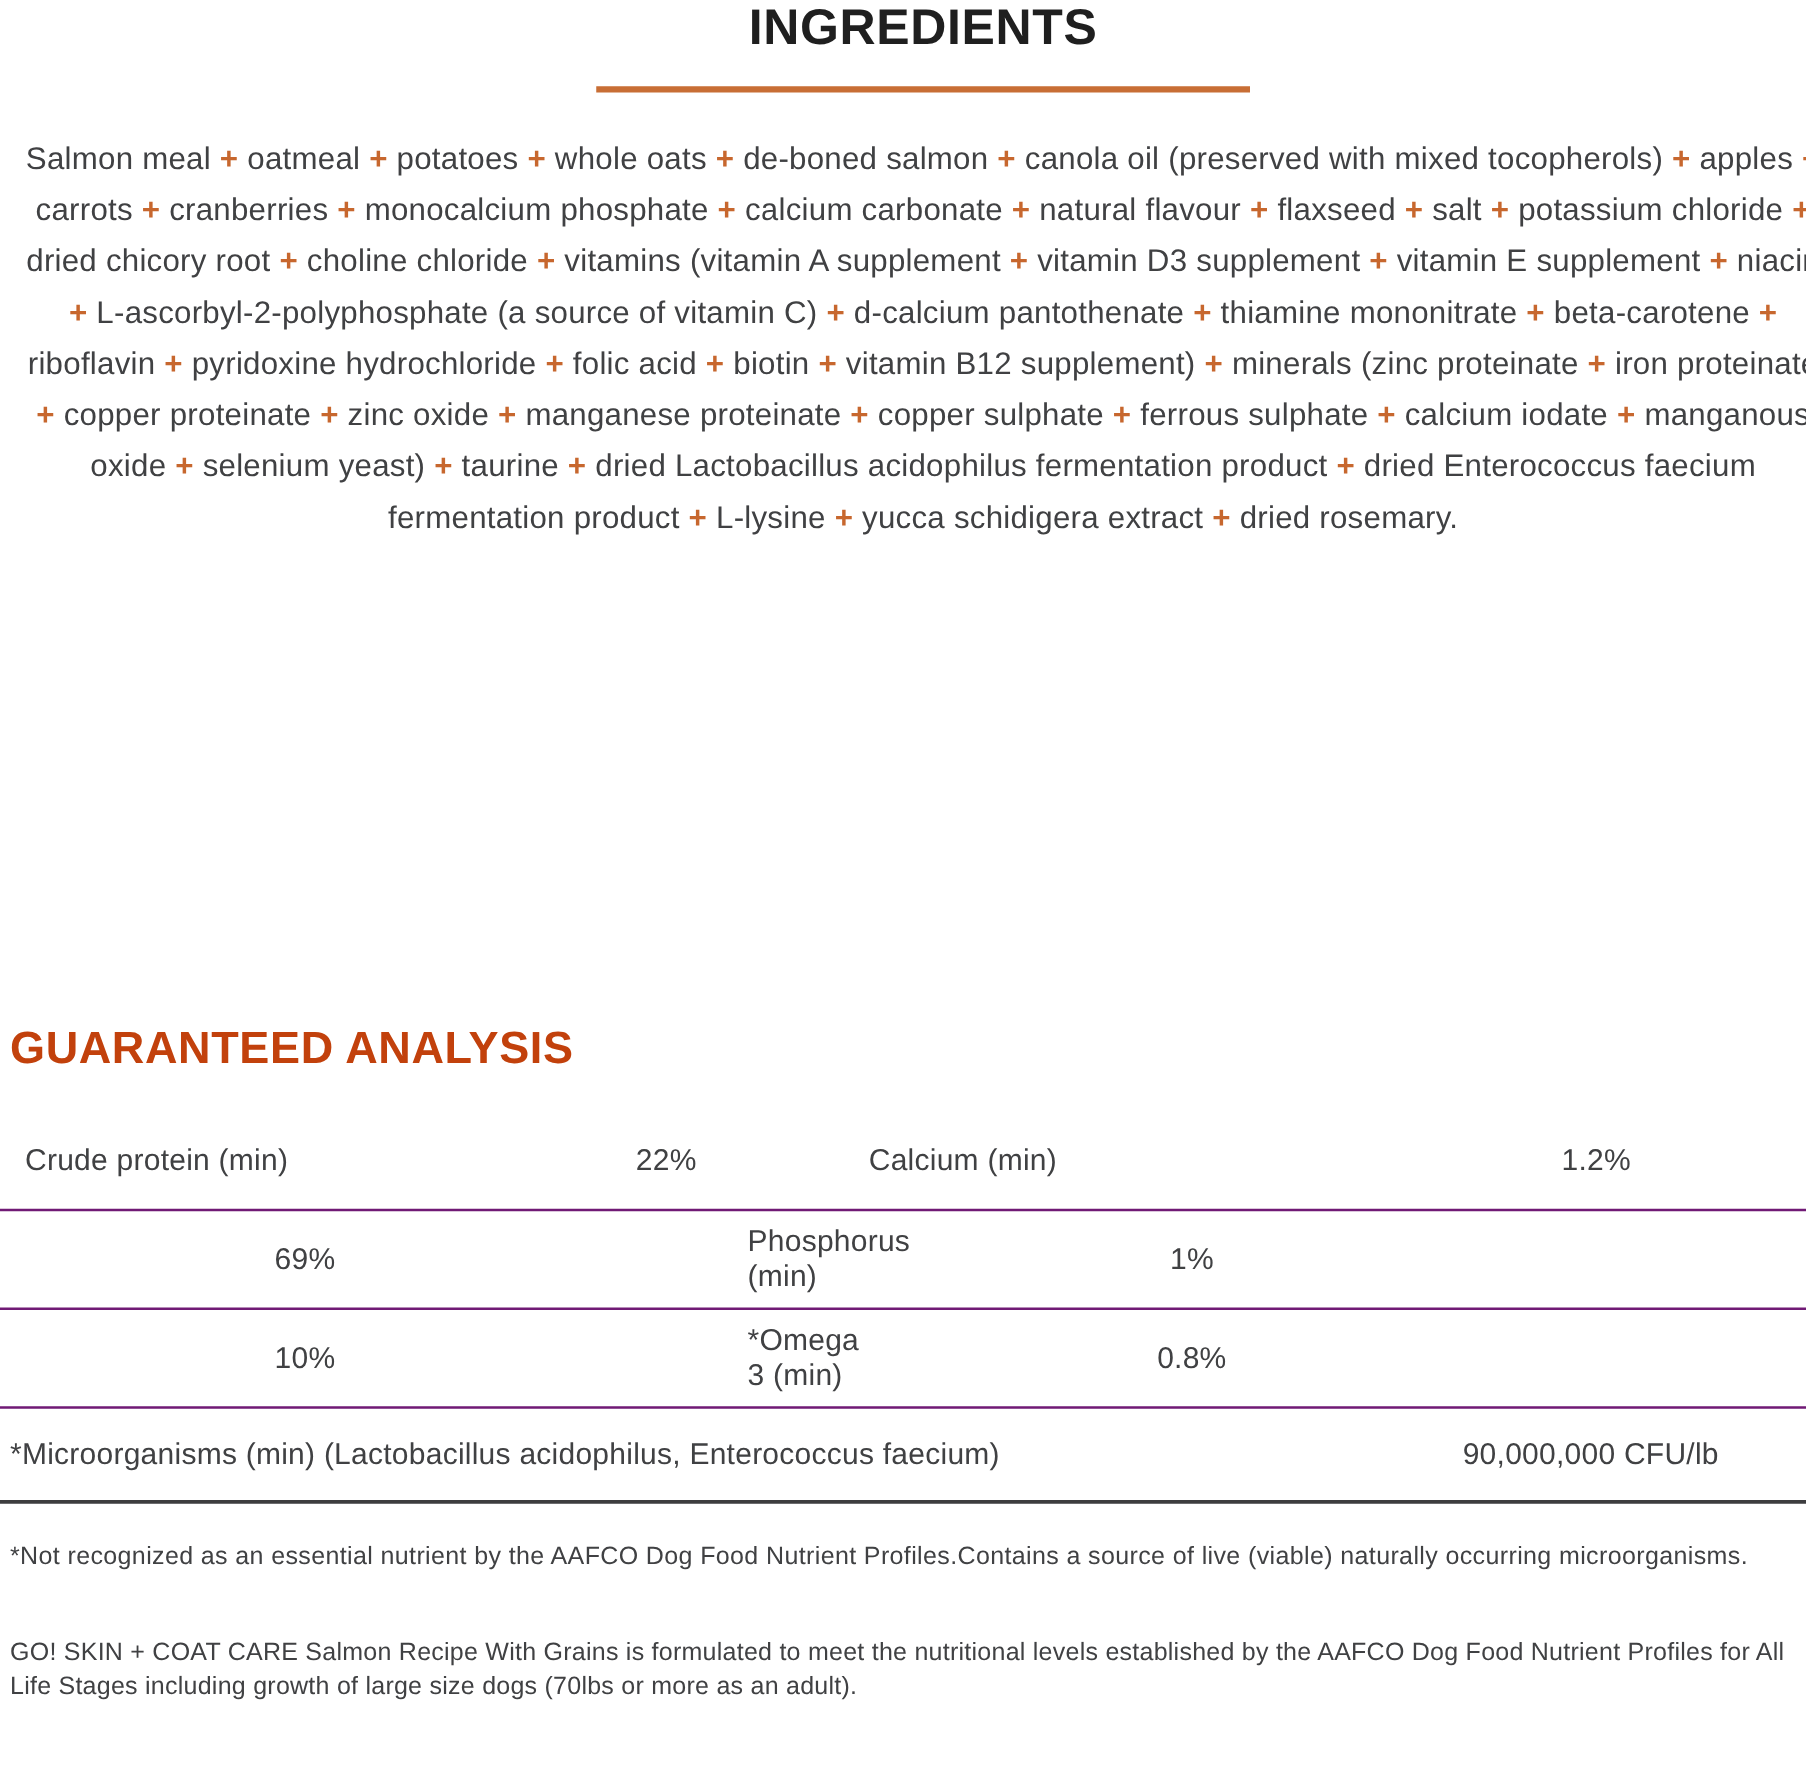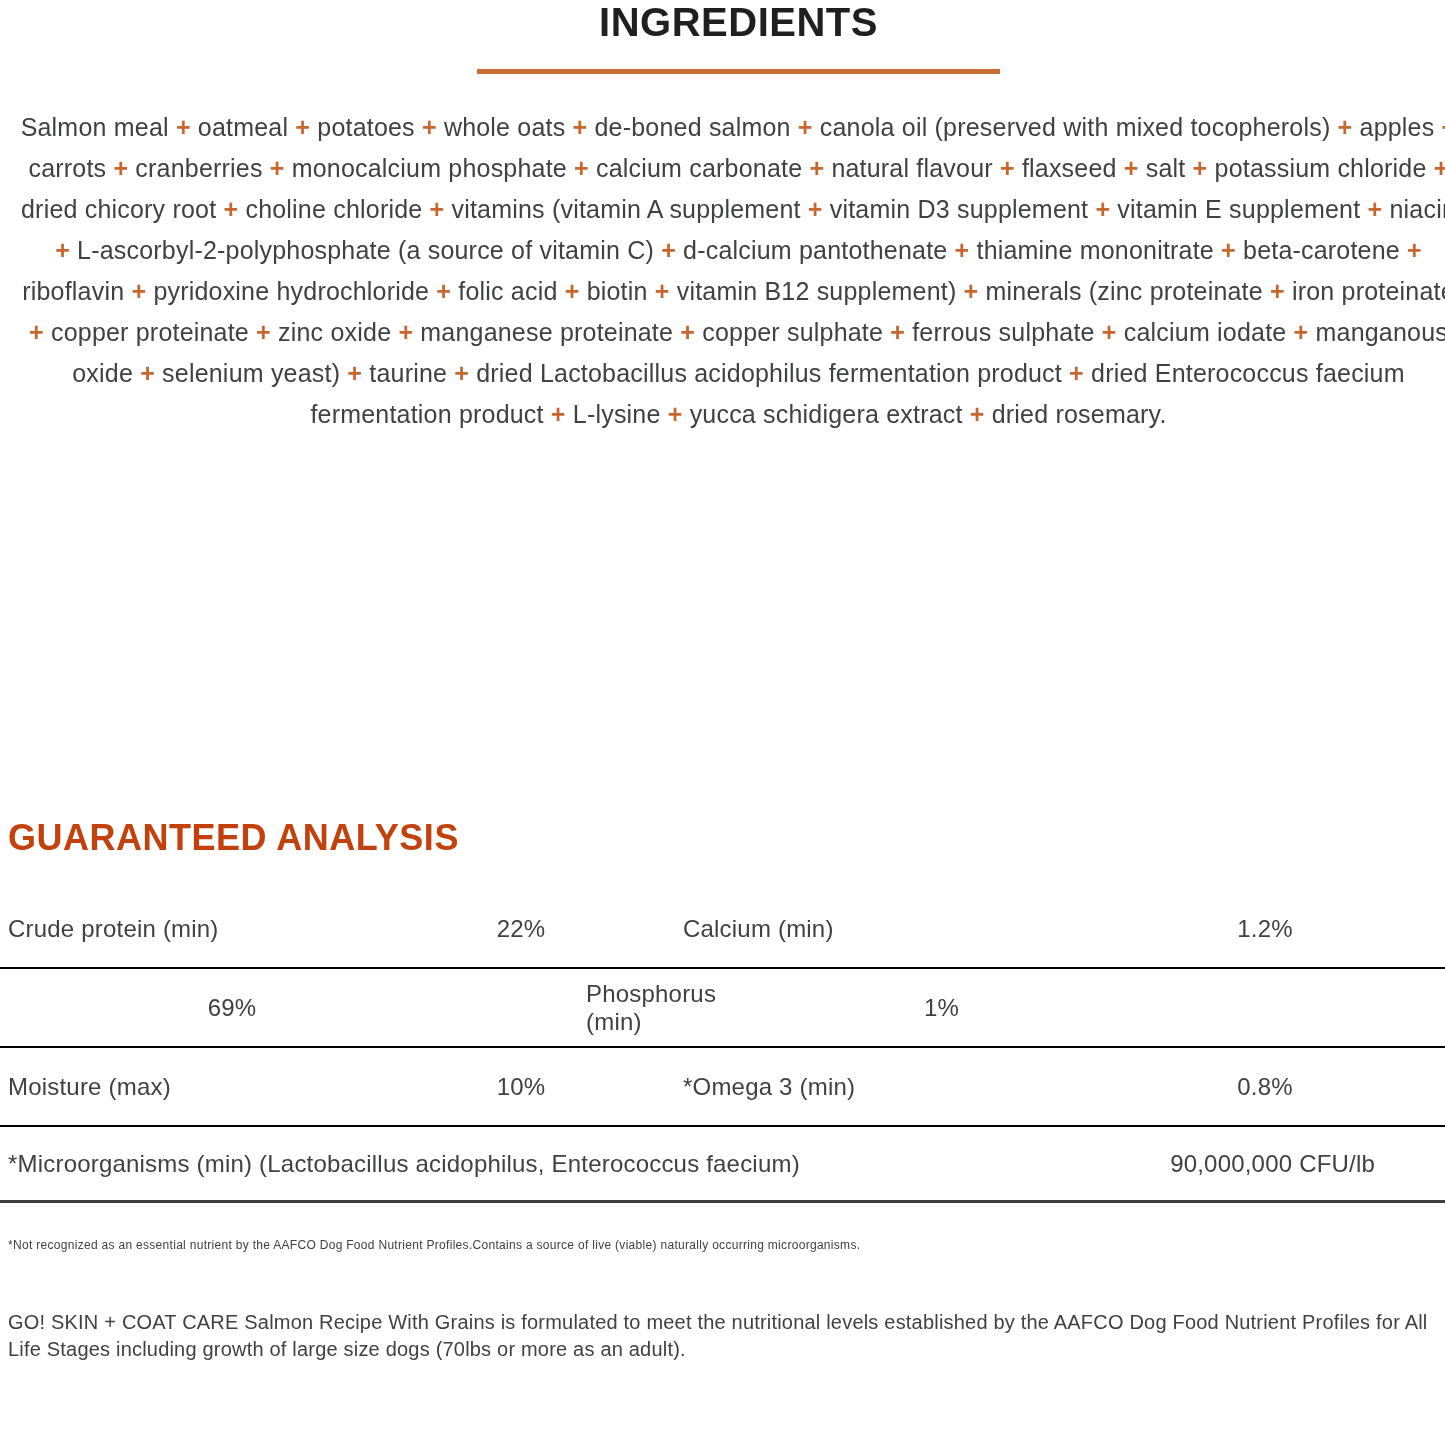--- a/index.html
+++ b/index.html
@@ -41,39 +41,39 @@
     font-weight:800; letter-spacing:0.5px;
     color:#c2410c;
   }
   .ga-table { margin-top:32px; }
   .ga-row {
     box-sizing:border-box;
     height:79px;
     display:grid;
     grid-template-columns:448px 130px 97px 517px 130px 1fr;
     align-items:center;
-    padding-left:8px;
-    border-bottom:2px solid #000000;
+    padding-left:20px;
+    border-bottom:2px solid #701a75;
     font-size:24px; color:#404143;
     letter-spacing:0.2px;
   }
   .ga-label { text-align:left; }
   .ga-value { text-align:center; }
   .ga-row-full {
     box-sizing:border-box;
     height:76px;
     display:flex; align-items:center; justify-content:space-between;
     padding:0 70px 0 8px;
     border-bottom:3px solid #3d3d3f;
     font-size:24px; color:#404143;
     letter-spacing:0.2px;
   }
   .ga-note1 {
     margin:30px 0 0 8px;
-    font-size:12px; line-height:24px;
+    font-size:20px; line-height:24px;
     letter-spacing:0.3px;
     color:#404143;
   }
   .ga-note2 {
     margin:52px 0 0 8px;
     max-width:1430px;
     font-size:20px; line-height:27px;
     letter-spacing:0.2px;
     color:#404143;
   }
@@ -100,21 +100,20 @@
           <div class="ga-label">Calcium (min)</div>
           <div class="ga-value">1.2%</div>
         </div>
         <div class="ga-row">
           <div class="ga-value">69%</div>
           <div class="ga-spacer"></div>
           <div class="ga-label">Phosphorus (min)</div>
           <div class="ga-value">1%</div>
         </div>
         <div class="ga-row">
-          <div class="ga-label">Moisture (max)</div>
           <div class="ga-value">10%</div>
           <div class="ga-spacer"></div>
           <div class="ga-label">*Omega 3 (min)</div>
           <div class="ga-value">0.8%</div>
         </div>
       </div>
 
     <div class="ga-row-full">
       <span class="ga-label">*Microorganisms (min) (Lactobacillus acidophilus, Enterococcus faecium)</span>
       <span class="ga-value-full">90,000,000 CFU/lb</span>

